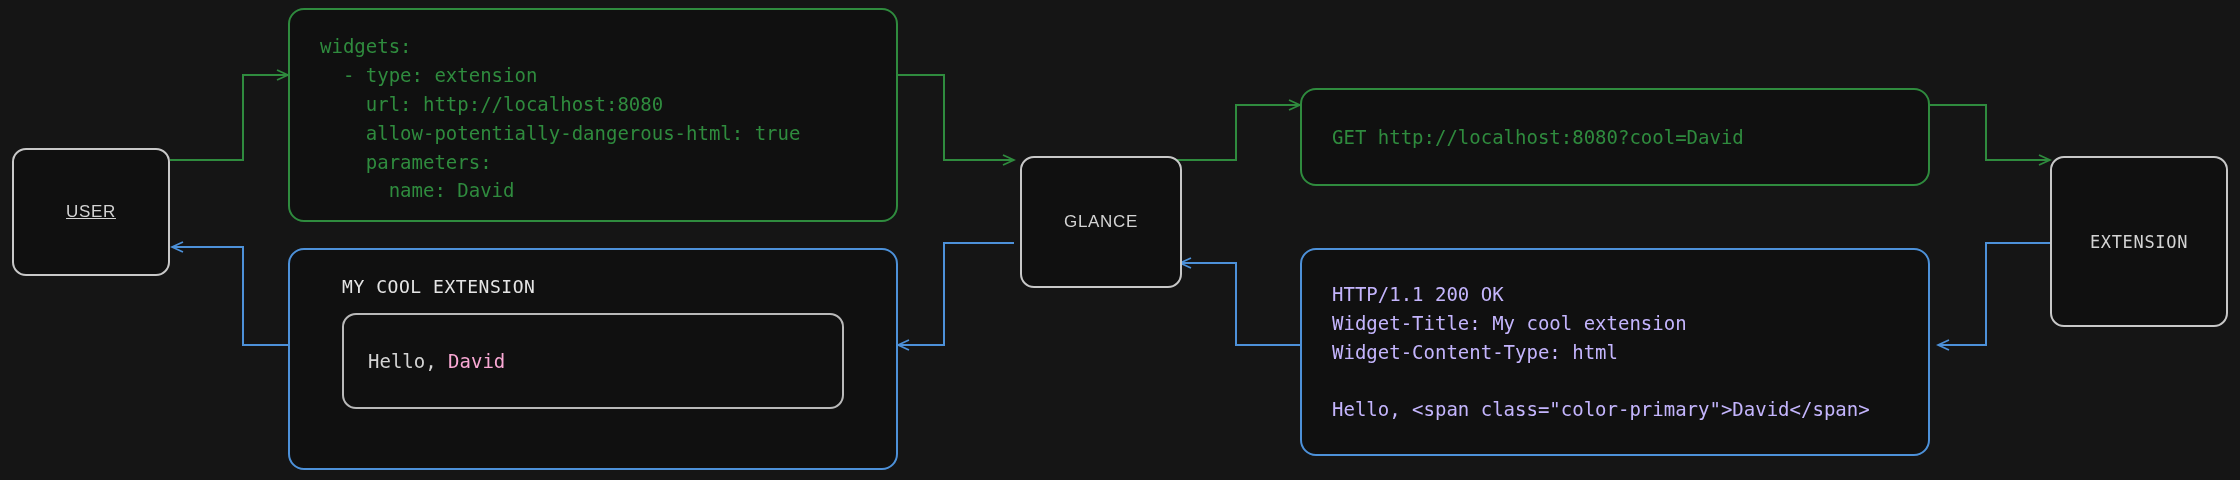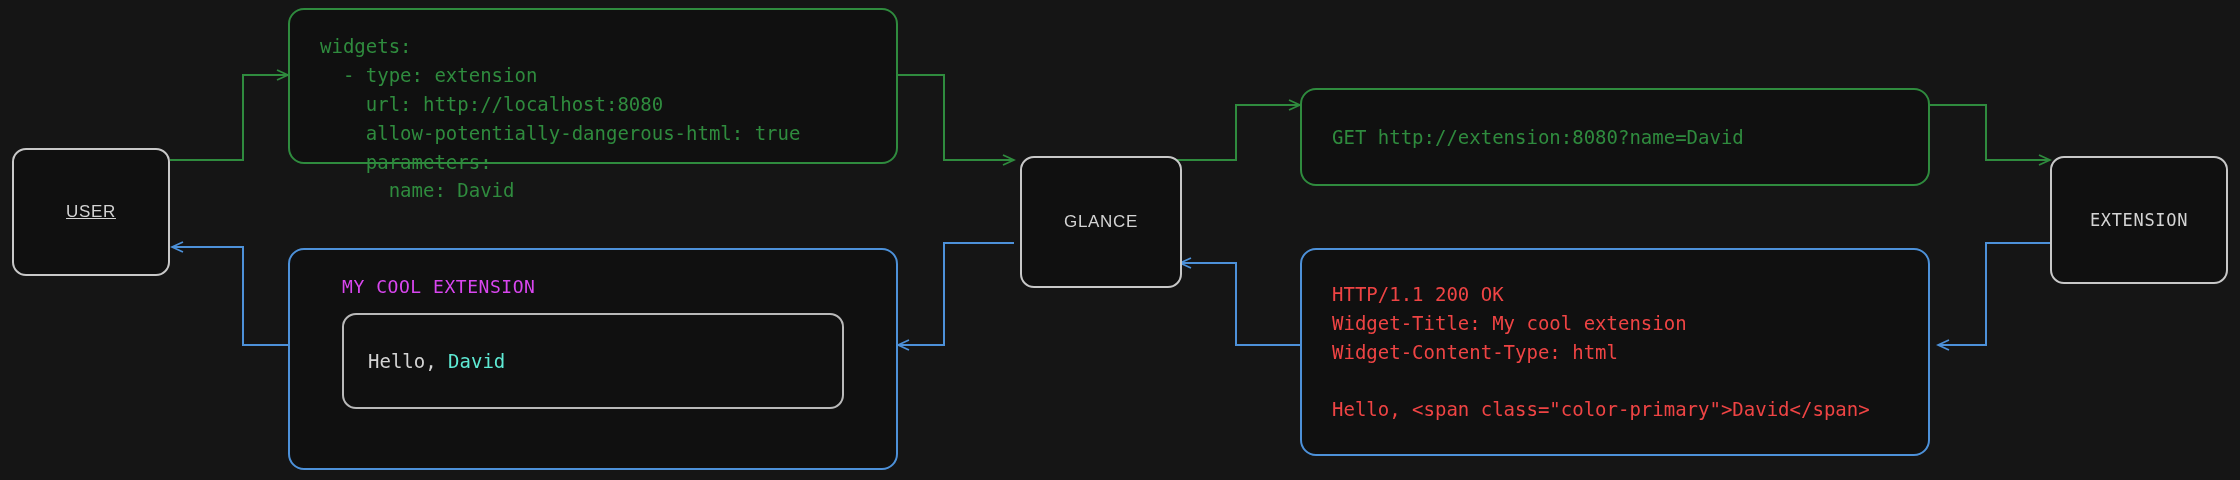--- a/index.html
+++ b/index.html
@@ -66,47 +66,47 @@
     padding: 26px 38px;
   }
   .code {
     font-family: "DejaVu Sans Mono", monospace;
     font-size: 19px;
     line-height: 1.52;
     white-space: pre;
     margin: 0;
   }
   .code.green { color: #2f8b3e; }
-  .code.blue  { color: #ef4444; }
+  .code.blue  { color: #c4b5fd; }
 
   
   .widget-title {
     font-family: "DejaVu Sans Mono", monospace;
     font-size: 18px;
-    color: #d946ef;
+    color: #e5e5e5;
     letter-spacing: 0.03em;
     margin: 0 0 16px 14px;
   }
   .widget-body {
     box-sizing: border-box;
     border: 2px solid #b9b9b9;
     border-radius: 14px;
     padding: 26px 24px;
     margin: 0 14px;
     min-height: 96px;
     display: flex;
     align-items: center;
   }
   .widget-text {
     font-family: "DejaVu Sans Mono", monospace;
     font-size: 19px;
     color: #d4d4d4;
     white-space: pre;
   }
-  .accent-name { color: #5eead4; }
+  .accent-name { color: #f9a8d4; }
 </style>
 </head>
 <body>
 
 <div id="canvas">
 
   <svg id="wires" viewBox="0 0 2240 480" xmlns="http://www.w3.org/2000/svg">
     <defs>
       <marker id="ah-green" markerWidth="14" markerHeight="14" refX="12" refY="6" orient="auto" markerUnits="userSpaceOnUse">
         <path d="M1,1 L12,6 L1,11" fill="none" stroke="#2f8b3e" stroke-width="1.8"></path>
@@ -150,35 +150,35 @@
   </svg>
 
   <div class="node node-sans" style="left:12px; top:148px; width:158px; height:128px;text-decoration:underline;">
     <span>USER</span>
   </div>
 
   <div class="node node-sans" style="left:1014px; top:156px; width:162px; height:132px;margin-left:6px;">
     <span>GLANCE</span>
   </div>
 
-  <div class="node node-mono" style="left:2050px; top:156px; width:178px; height:128px;">
+  <div class="node node-mono" style="left:2050px; top:156px; width:178px; height:171px;">
     <span>EXTENSION</span>
   </div>
 
-  <div class="panel" style="left:288px; top:8px; width:610px; height:156px;">
+  <div class="panel" style="left:288px; top:8px; width:610px; height:214px;">
     <pre class="code green">widgets:
   - type: extension
     url: http://localhost:8080
     allow-potentially-dangerous-html: true
     parameters:
       name: David</pre>
   </div>
 
   <div class="panel" style="left:1300px; top:88px; width:630px; height:98px; display:flex; align-items:center;">
-    <pre class="code green">GET http://extension:8080?name=David</pre>
+    <pre class="code green">GET http://localhost:8080?cool=David</pre>
   </div>
 
   <div class="panel blue" style="left:1300px; top:248px; width:630px; height:208px; display:flex; align-items:center;">
     <pre class="code blue">HTTP/1.1 200 OK
 Widget-Title: My cool extension
 Widget-Content-Type: html
 
 Hello, &lt;span class="color-primary"&gt;David&lt;/span&gt;</pre>
   </div>
 

